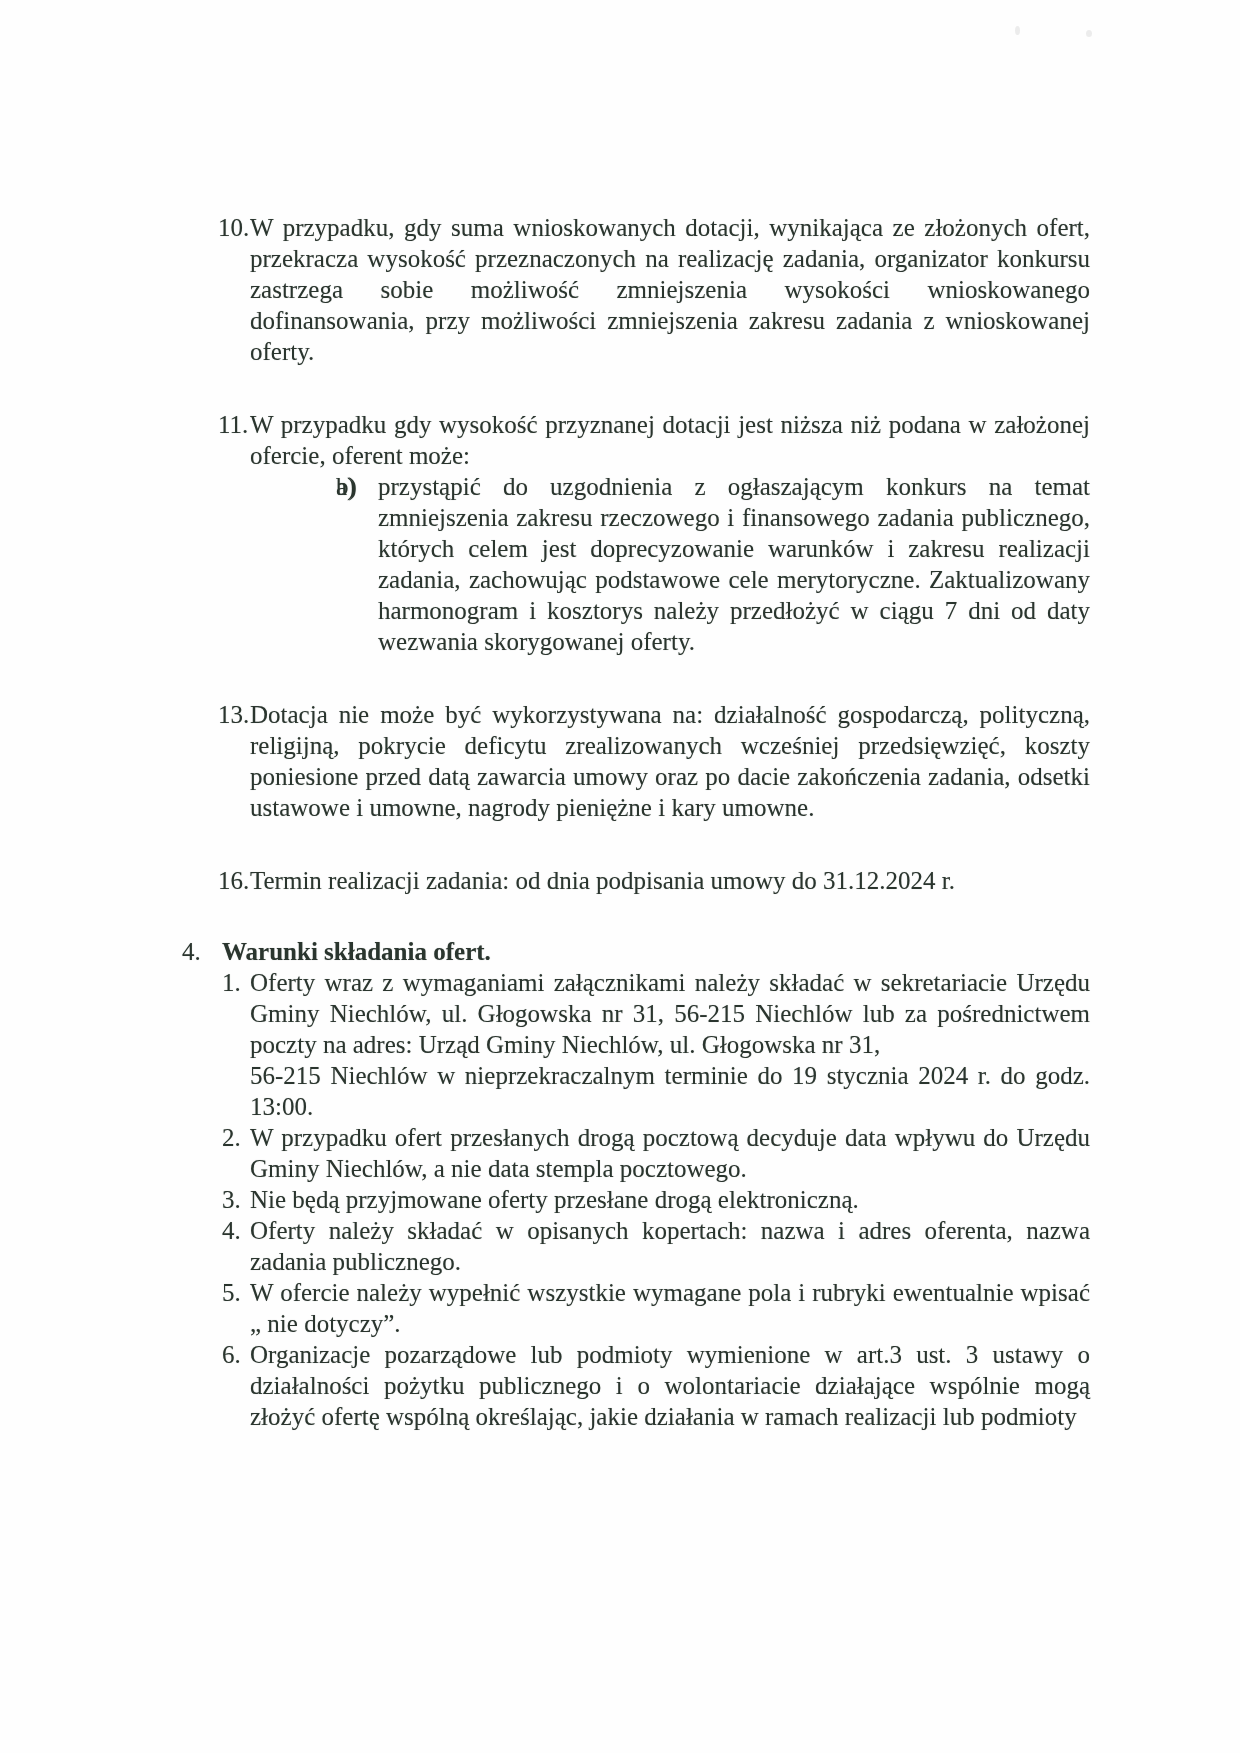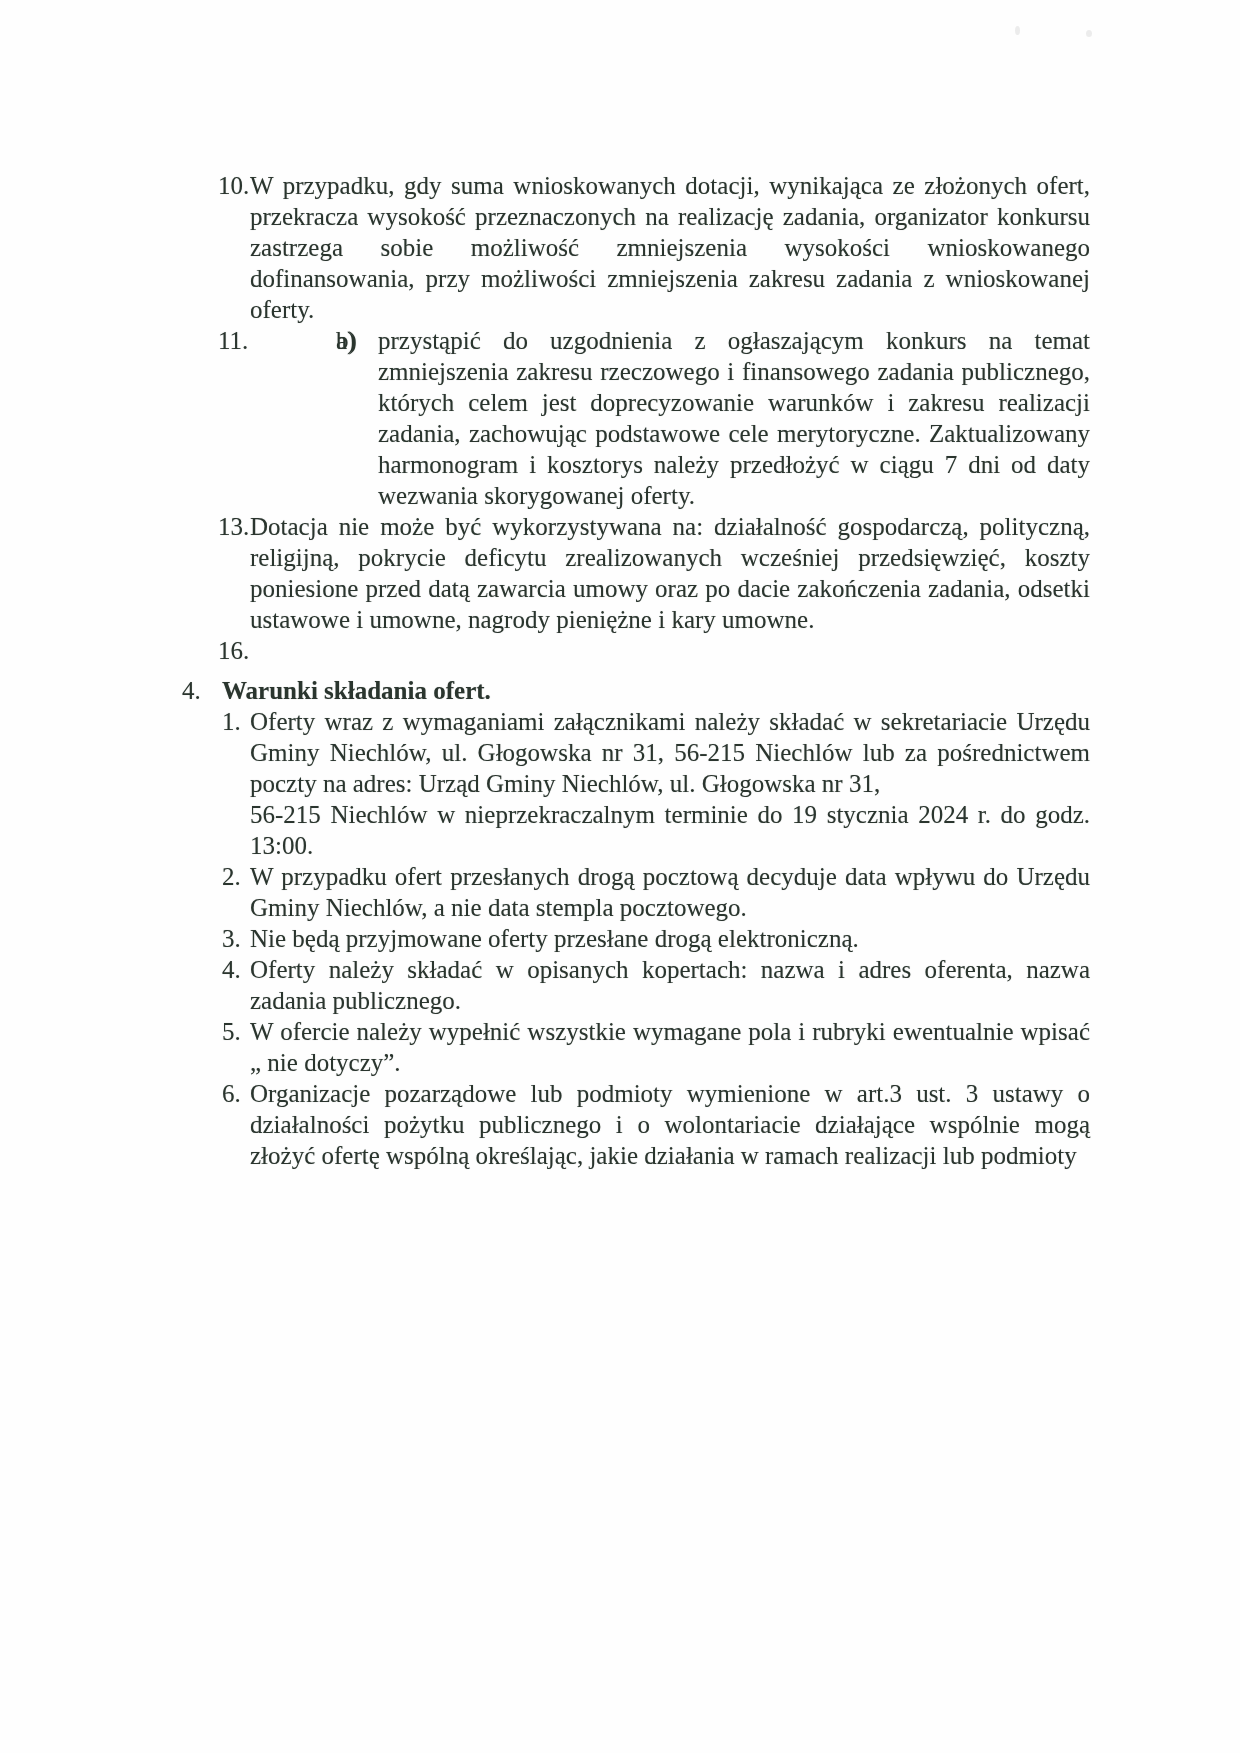--- a/index.html
+++ b/index.html
@@ -20,20 +20,21 @@
     top: 170px;
     width: 872px;
     font-size: 25px;
     line-height: 31px;
     text-shadow: 0 0 1px rgba(42,53,46,0.30);
   }
   .mitem {
     position: relative;
     padding-left: 32px;
     text-align: justify;
+    margin-top: 42px;
   }
   .mitem > .num {
     position: absolute;
     left: 0;
     top: 0;
   }
   .subitem {
     position: relative;
     margin-left: 86px;
     padding-left: 42px;
@@ -83,39 +84,41 @@
 
   <div class="content">
 
     <div class="mitem">
       <span class="num">10.</span>
       <span>W przypadku, gdy suma wnioskowanych dotacji, wynikająca ze złożonych ofert, przekracza wysokość przeznaczonych na realizację zadania, organizator konkursu zastrzega sobie możliwość zmniejszenia wysokości wnioskowanego dofinansowania, przy możliwości zmniejszenia zakresu zadania z wnioskowanej oferty.</span>
     </div>
 
     <div class="mitem">
       <span class="num">11.</span>
+      <span>W przypadku gdy wysokość przyznanej dotacji jest niższa niż podana w założonej ofercie, oferent może:</span>
       <div class="subitem">
         <span class="num">a)</span>
       </div>
       <div class="subitem">
         <span class="num">b)</span>
         <span>przystąpić do uzgodnienia z ogłaszającym konkurs na temat zmniejszenia zakresu rzeczowego i finansowego zadania publicznego, których celem jest doprecyzowanie warunków i zakresu realizacji zadania, zachowując podstawowe cele merytoryczne. Zaktualizowany harmonogram i kosztorys należy przedłożyć w ciągu 7 dni od daty wezwania skorygowanej oferty.</span>
       </div>
     </div>
 
     <div class="mitem">
       <span class="num">13.</span>
       <span>Dotacja nie może być wykorzystywana na: działalność gospodarczą, polityczną, religijną, pokrycie deficytu zrealizowanych wcześniej przedsięwzięć, koszty poniesione przed datą zawarcia umowy oraz po dacie zakończenia zadania, odsetki ustawowe i umowne, nagrody pieniężne i kary umowne.</span>
     </div>
 
 
 
 
     <div class="mitem">
       <span class="num">16.</span>
+      <span>Termin realizacji zadania: od dnia podpisania umowy do 31.12.2024 r.</span>
     </div>
 
     <div class="sec-head">
       <span class="num">4.</span>
       <span>Warunki składania ofert.</span>
     </div>
 
     <div class="sitem">
       <span class="num">1.</span>
       <span>Oferty wraz z wymaganiami załącznikami należy składać w sekretariacie Urzędu Gminy Niechlów, ul. Głogowska nr 31, 56-215 Niechlów lub za pośrednictwem poczty na adres: Urząd Gminy Niechlów, ul. Głogowska nr 31,</span>

